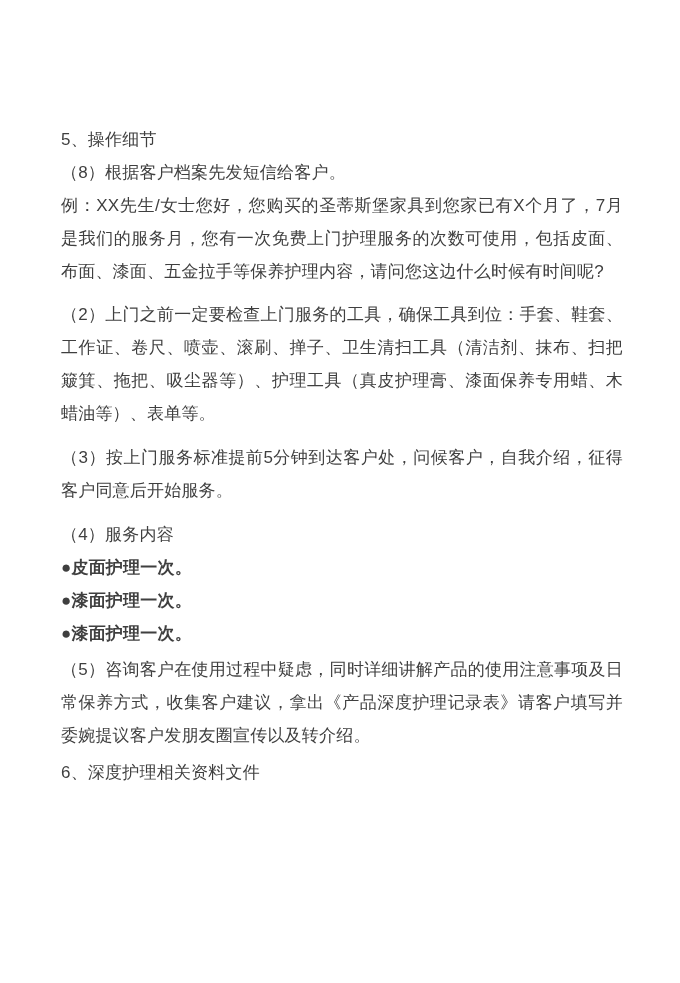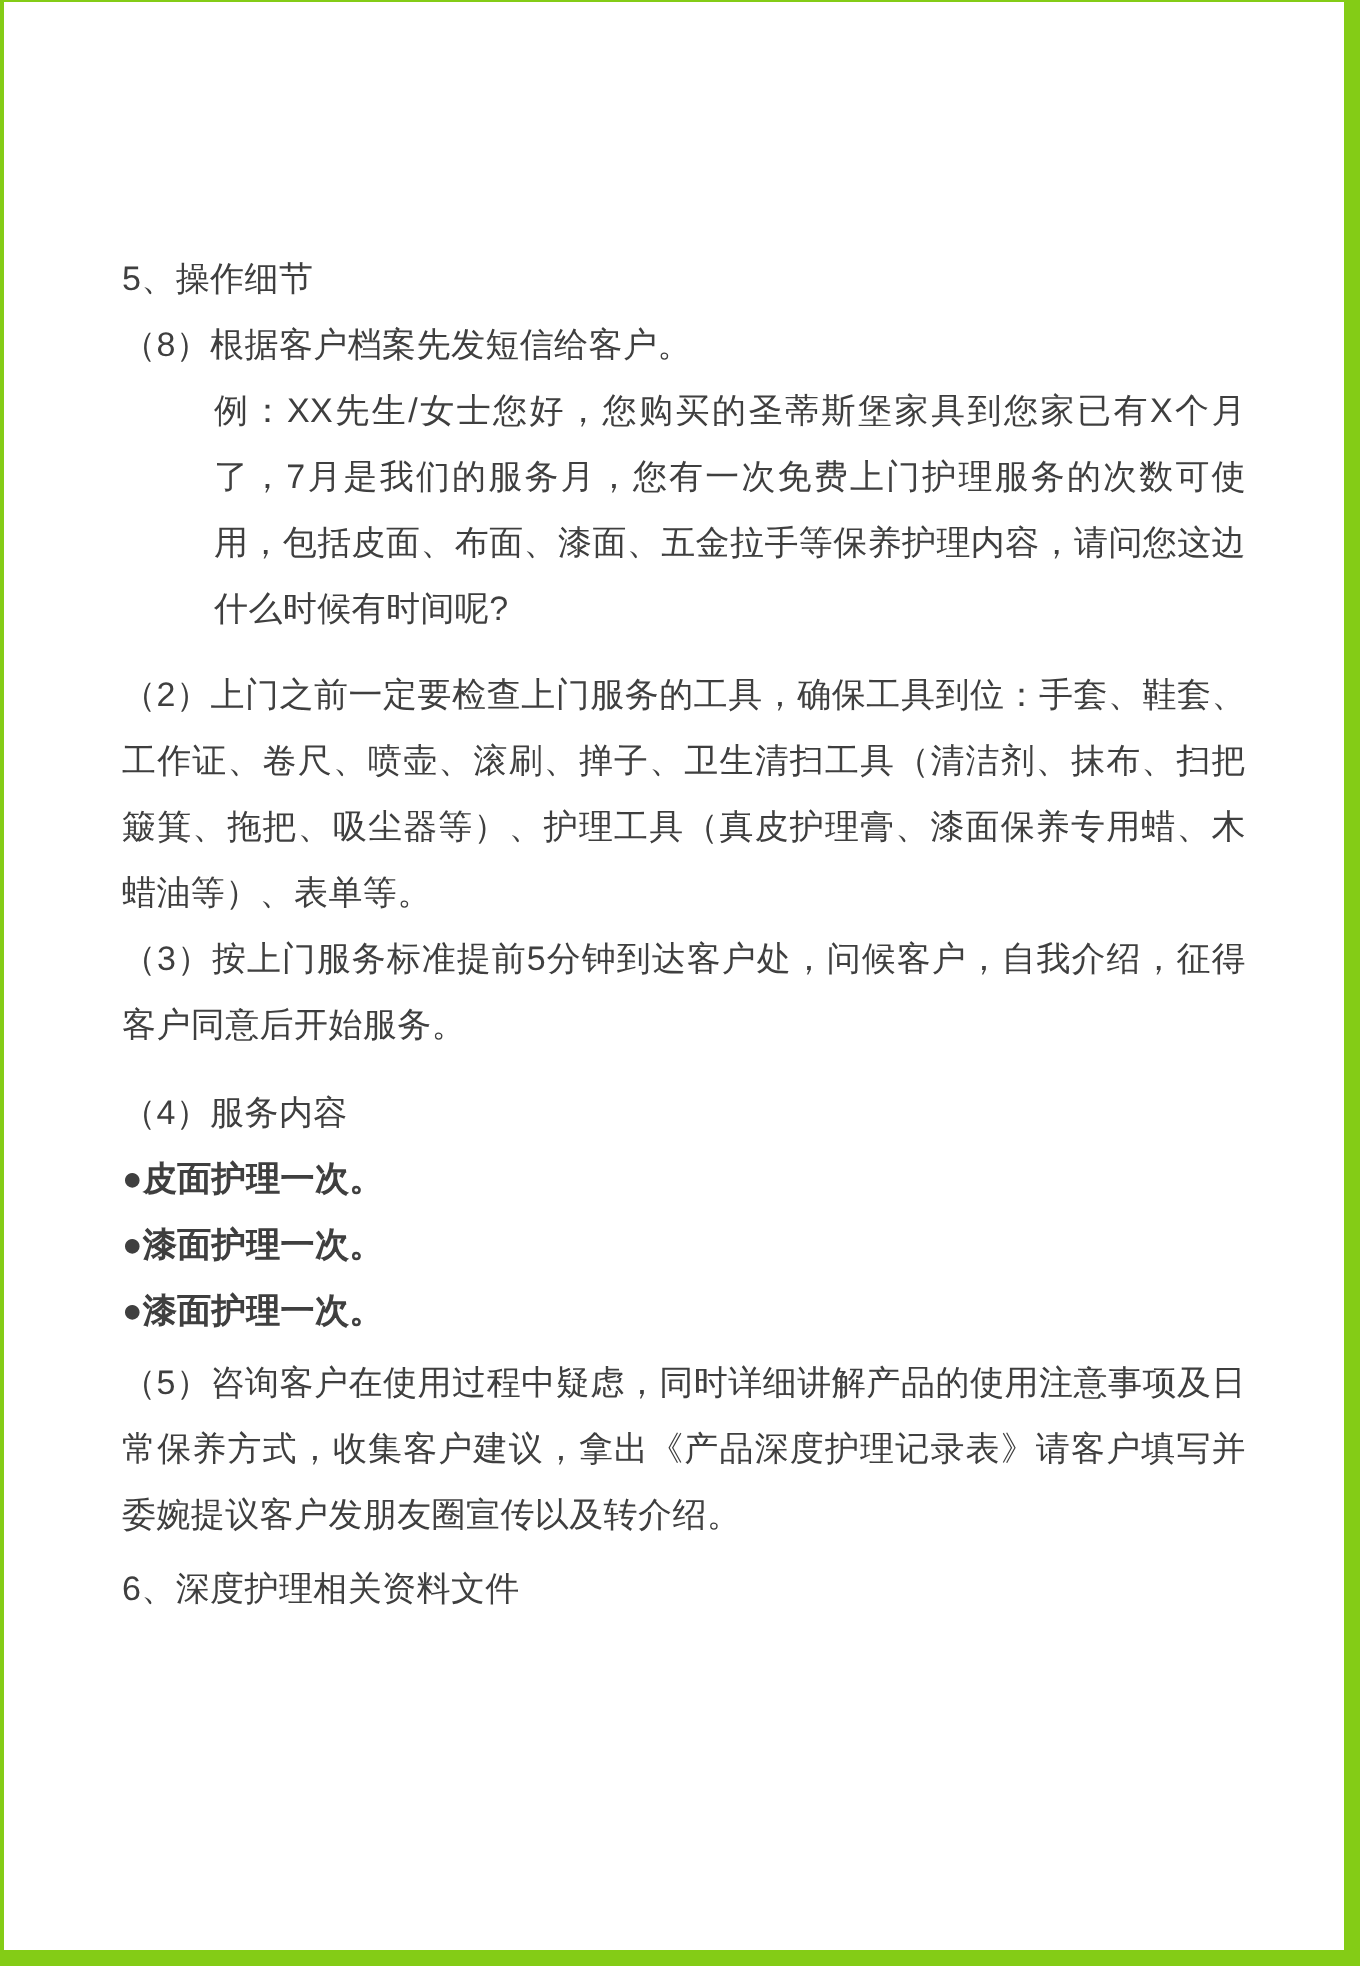--- a/index.html
+++ b/index.html
@@ -8,21 +8,21 @@
     width: 680px;
     height: 983px;
     background: #ebebeb;
     font-family: "Liberation Sans", "DejaVu Sans", sans-serif;
     overflow: hidden;
   }
   .viewport {
     position: relative;
     width: 680px;
     height: 983px;
-    background: #84cc16;
+    background: #ffffff;
   }
   .sheet {
     position: absolute;
     left: 2px;
     top: 1px;
     width: 670px;
     height: 974px;
     background: #ffffff;
   }
   .content {
@@ -33,22 +33,22 @@
     font-size: 17px;
     line-height: 33px;
     color: #3f3f3f;
     text-align: justify;
     letter-spacing: 0.2px;
   }
   .content p {
     margin: 0;
     padding: 0;
   }
-  p.gap-after-example { margin-bottom: 10px; margin-left: 46px; }
-  p.gap-after-p2      { }
+  p.gap-after-example { margin-bottom: 10px; }
+  p.gap-after-p2      { margin-bottom: 11px; }
   p.gap-after-p3      { margin-bottom: 11px; }
   .bullet-list        { margin: 0 0 3px 0; font-weight: bold; }
   p.gap-after-p5      { margin-bottom: 4px; }
   p.gap-after-p6      { margin-bottom: 16px; }
 </style>
 </head>
 <body>
 
 <div class="viewport">
   <div class="sheet">

